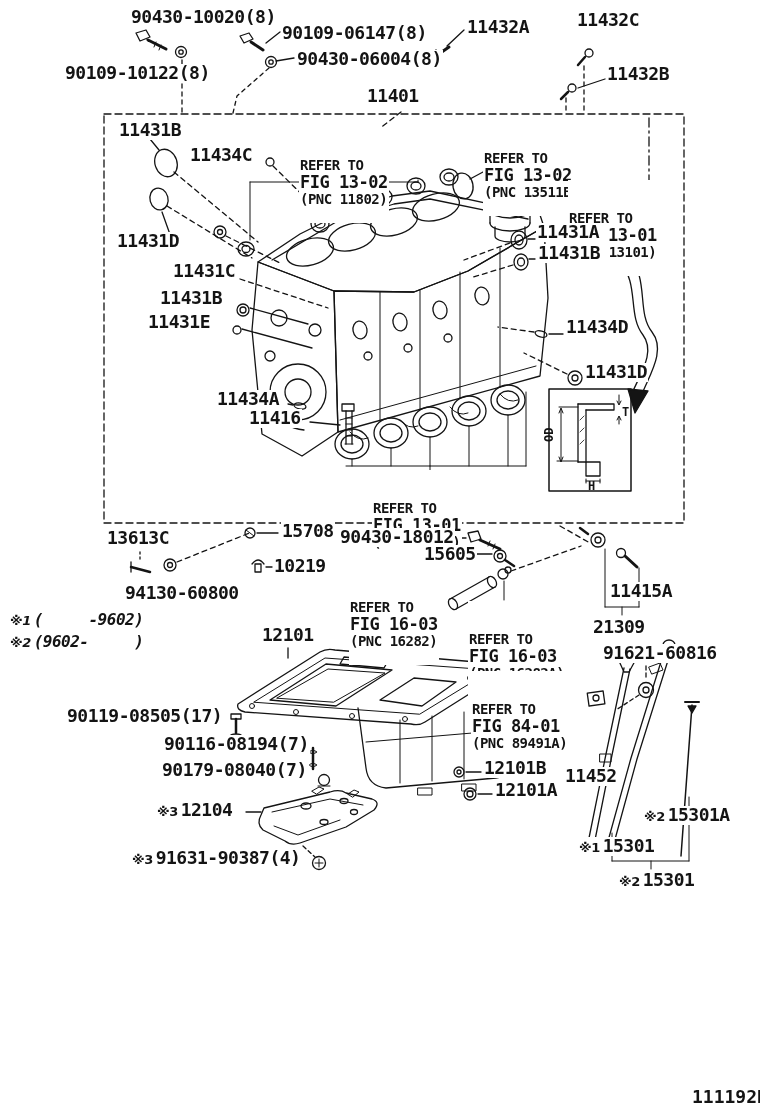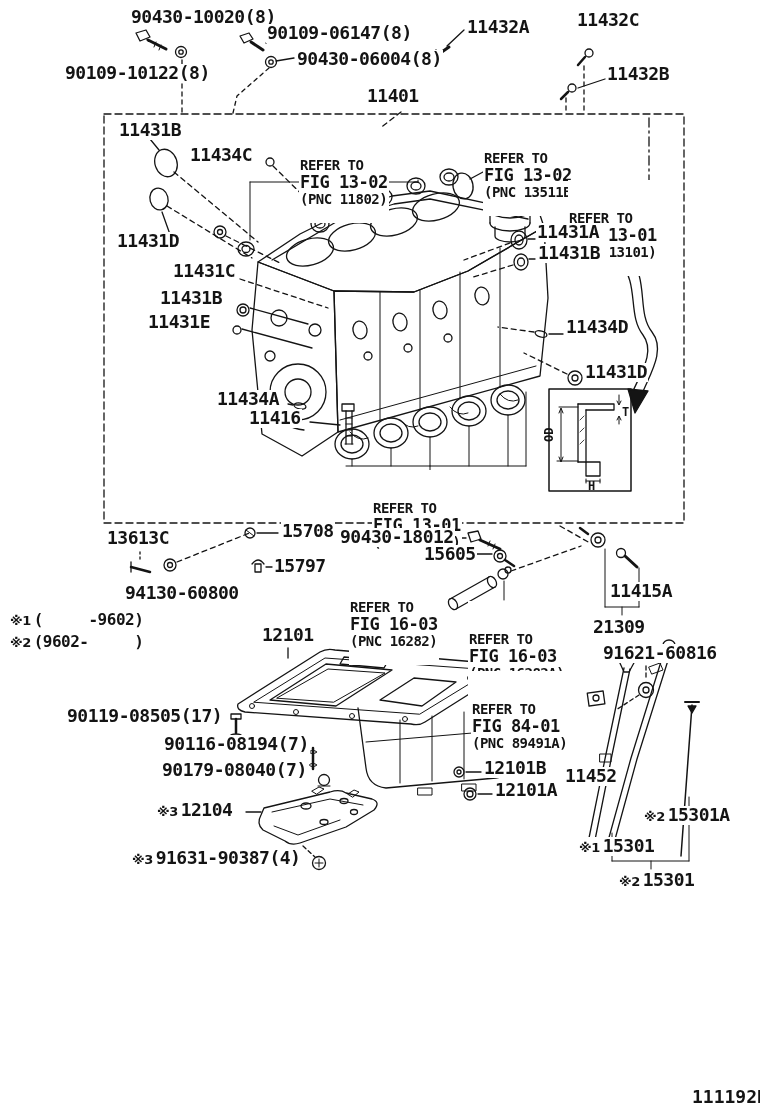--- a/index.html
+++ b/index.html
@@ -5,21 +5,21 @@
   html,body{margin:0;padding:0;background:#fff;}
   #page{position:relative;width:760px;height:1112px;background:#fff;overflow:hidden;
         font-family:"DejaVu Sans Mono","Liberation Mono",monospace;color:#141414;}
   #art{position:absolute;left:0;top:0;width:760px;height:1112px;}
   .lbl{position:absolute;font-weight:700;font-size:18px;letter-spacing:-0.5px;
        line-height:1.05;white-space:pre;background:#fff;padding:0 1px;}
   .ref{position:absolute;font-weight:700;font-size:14px;letter-spacing:-0.5px;
        line-height:1.1;white-space:pre;background:#fff;padding:0 1px;}
   .ref .big{font-size:17px;}
   .ref div{white-space:pre;}
-  .note{position:absolute;font-weight:700;font-size:16px;letter-spacing:-0.5px;white-space:pre;}
+  .note{position:absolute;font-weight:700;font-size:16px;letter-spacing:-0.5px;white-space:pre;font-style:italic;}
   .mark{font-family:"DejaVu Sans",sans-serif;font-size:13px;font-weight:700;margin-right:3px;}
   .code{position:absolute;font-weight:700;font-size:18px;letter-spacing:0;}
 </style>
 </head>
 <body>
 
 <div id="page">
 
 <svg id="art" viewBox="0 0 760 1112">
 <g stroke="#141414" fill="none" stroke-width="1.3" stroke-linecap="round" stroke-linejoin="round">
@@ -365,21 +365,21 @@
           <path d="M242,329 L312,348"></path>
   </g>
   <g>
     <circle cx="270" cy="162" r="4"></circle>
           <path d="M273,166 L330,222" stroke-dasharray="5 4"></path>
   </g>
 </g>
 </svg>
 
 <div class="lbl" style="left:130px;top:8px">90430-10020(8)</div>
-<div class="lbl" style="left:266px;top:24px">90109-06147(8)</div>
+<div class="lbl" style="left:281px;top:24px">90109-06147(8)</div>
 <div class="lbl" style="left:296px;top:50px">90430-06004(8)</div>
 <div class="lbl" style="left:64px;top:64px">90109-10122(8)</div>
 <div class="lbl" style="left:466px;top:18px">11432A</div>
 <div class="lbl" style="left:576px;top:11px">11432C</div>
 <div class="lbl" style="left:606px;top:65px">11432B</div>
 <div class="lbl" style="left:366px;top:87px">11401</div>
 
 <div class="lbl" style="left:118px;top:121px">11431B</div>
 <div class="lbl" style="left:189px;top:146px">11434C</div>
 <div class="ref" style="left:299px;top:127px">
@@ -402,21 +402,21 @@
 <div class="lbl" style="left:216px;top:390px">11434A</div>
 <div class="lbl" style="left:248px;top:409px">11416</div>
 <div class="ref" style="left:372px;top:470px">
   <div>REFER TO</div><div class="big">FIG 13-01</div><div>(PNC 11711)</div>
 </div>
 
 <div class="lbl" style="left:106px;top:529px">13613C</div>
 <div class="lbl" style="left:281px;top:522px">15708</div>
 <div class="lbl" style="left:339px;top:528px">90430-18012</div>
 <div class="lbl" style="left:423px;top:545px">15605</div>
-<div class="lbl" style="left:273px;top:557px">15797</div>
+<div class="lbl" style="left:273px;top:557px">10219</div>
 <div class="lbl" style="left:124px;top:584px">94130-60800</div>
 <div class="ref" style="left:349px;top:569px">
   <div>REFER TO</div><div class="big">FIG 16-03</div><div>(PNC 16282)</div>
 </div>
 <div class="ref" style="left:468px;top:601px">
   <div>REFER TO</div><div class="big">FIG 16-03</div><div>(PNC 16282A)</div>
 </div>
 <div class="lbl" style="left:609px;top:582px">11415A</div>
 <div class="lbl" style="left:592px;top:618px">21309</div>
 <div class="lbl" style="left:602px;top:644px">91621-60816</div>

